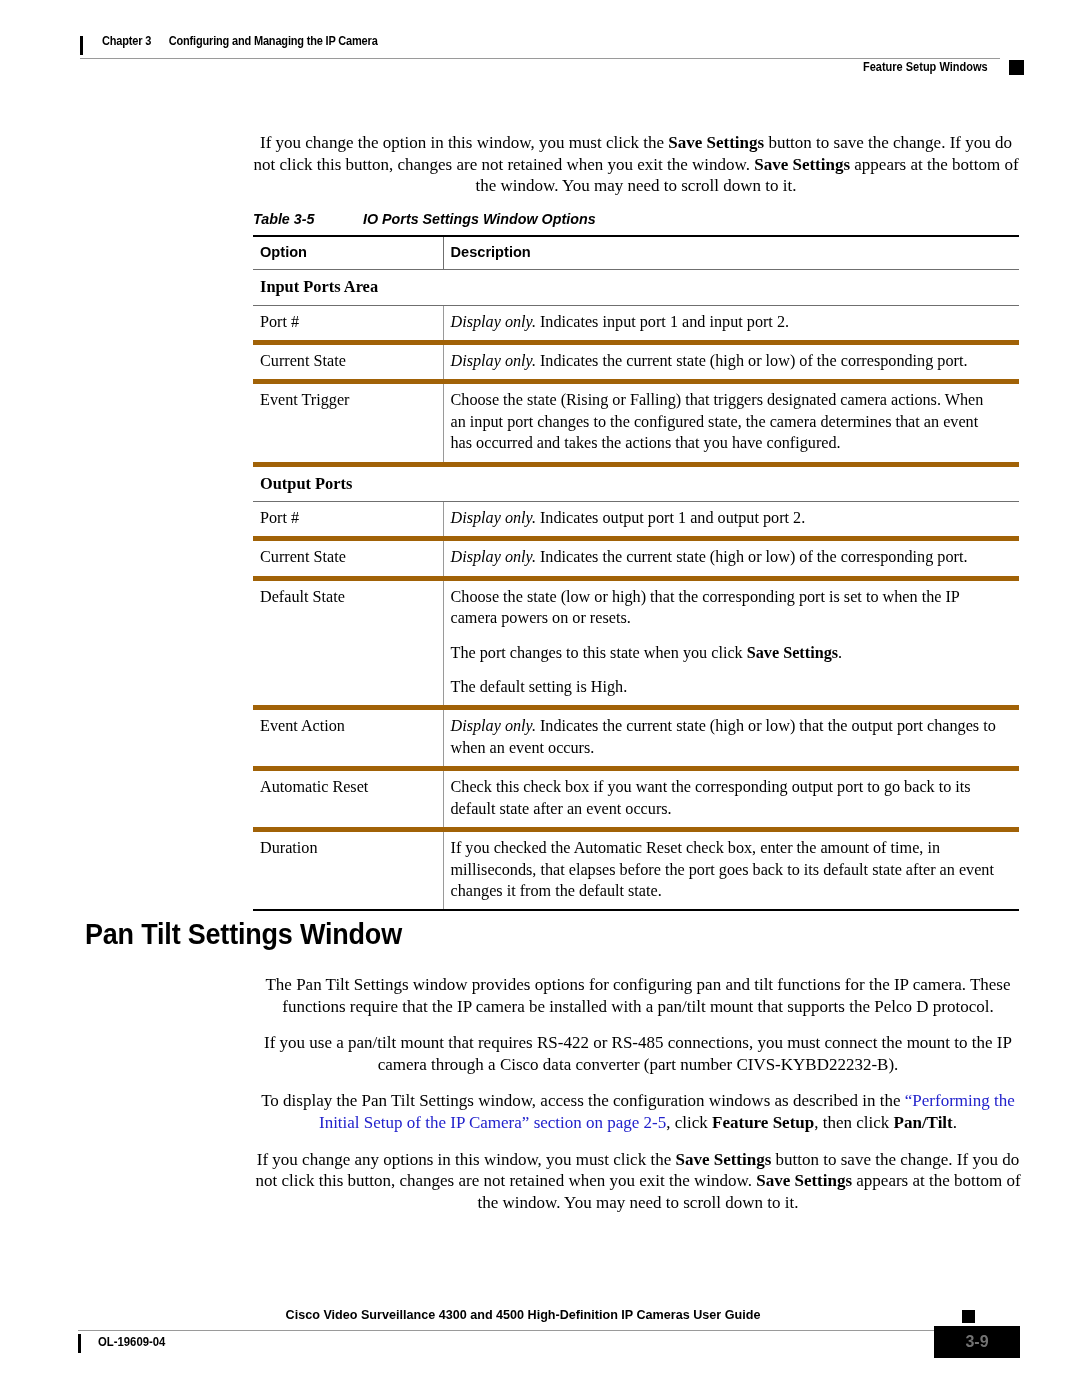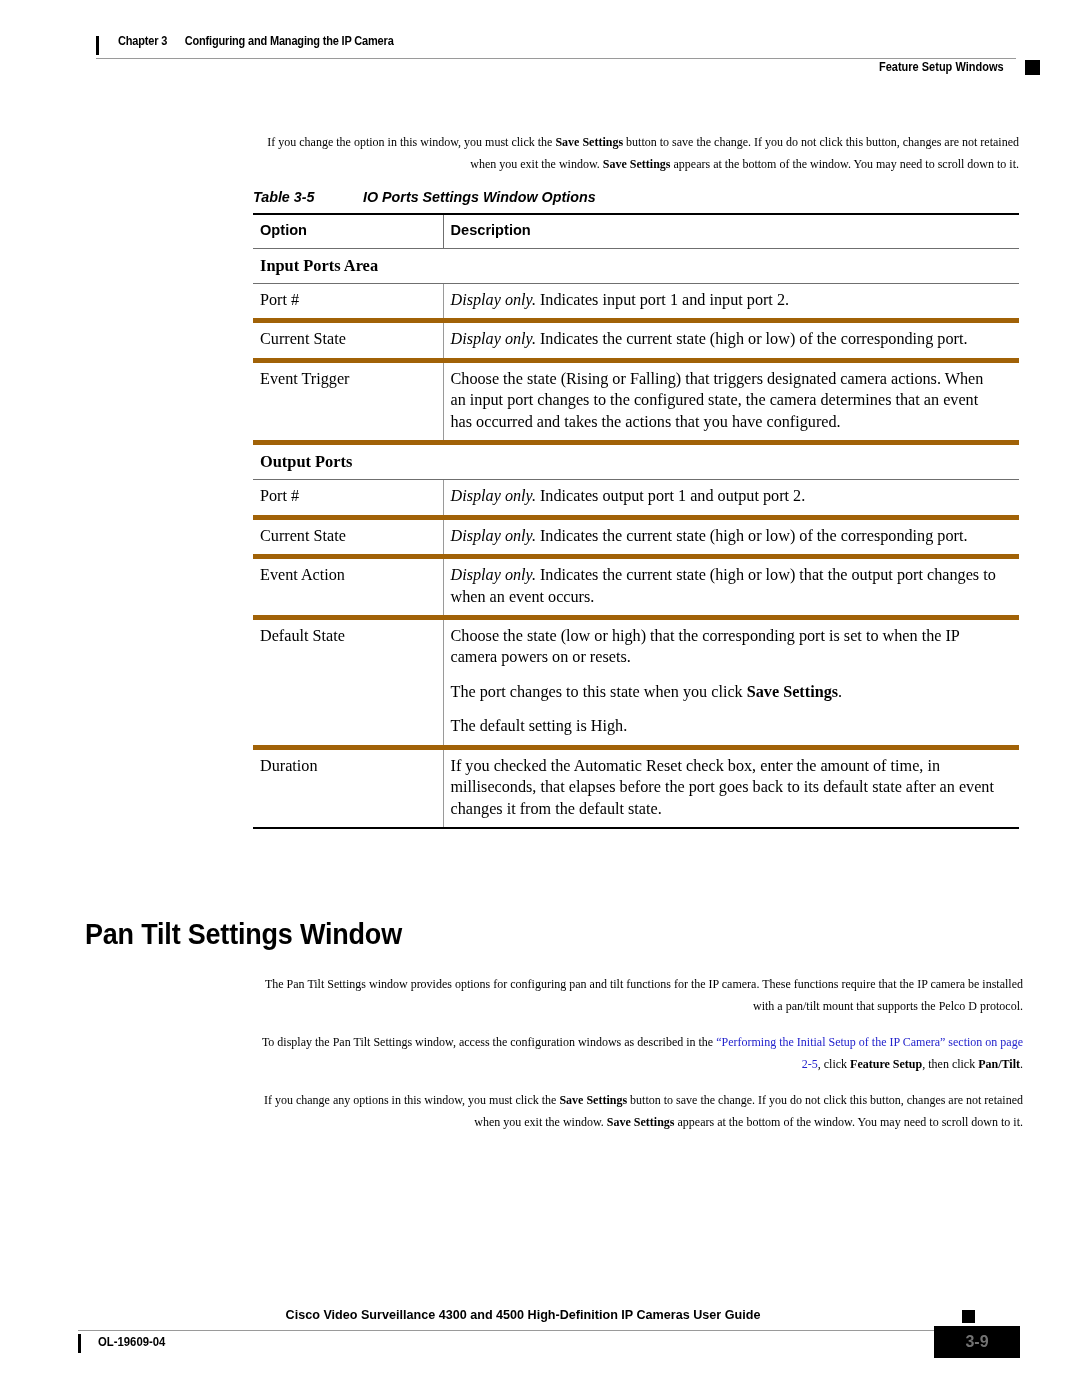--- a/index.html
+++ b/index.html
@@ -12,21 +12,21 @@
     height: 1397px;
     position: relative;
     font-family: "Liberation Serif", "DejaVu Serif", serif;
     color: #000000;
     overflow: hidden;
   }
 
   
   .page-header {
     position: absolute;
-    left: 96px;
+    left: 80px;
     top: 34px;
     width: 944px;
     height: 46px;
   }
   .hdr-tick {
     position: absolute;
     left: 0px;
     top: 2px;
     width: 3px;
     height: 19px;
@@ -75,23 +75,23 @@
 
   
   .content {
     position: absolute;
     left: 253px;
     top: 132px;
     width: 766px;
   }
   p.body-para {
     margin: 0 0 14px 0;
-    font-size: 12px;
+    font-size: 17px;
     line-height: 21.6px;
-    text-align: right;
+    text-align: center;
   }
   .b { font-weight: bold; }
   .i { font-style: italic; }
   .link {
     color: #2222cc;
   }
 
   
   .table-caption {
     margin: 11px 0 8px 0;
@@ -313,48 +313,55 @@
           <p><span class="i">Display only.</span><span> Indicates output port 1 and output port 2.</span></p>
         </td>
       </tr>
       <tr class="data-row">
         <td class="cell-opt">Current State</td>
         <td>
           <p><span class="i">Display only.</span><span> Indicates the current state (high or low) of the corresponding port.</span></p>
         </td>
       </tr>
       <tr class="data-row">
-        <td class="cell-opt">Event Action</td>
-        <td>
-          <p><span class="i">Display only.</span><span> Indicates the current state (high or low) that the output port changes to when an event occurs.</span></p>
-        </td>
-      </tr>
-      <tr class="data-row">
         <td class="cell-opt">Default State</td>
         <td>
           <p>Choose the state (low or high) that the corresponding port is set to when the IP camera powers on or resets.</p>
           <p><span>The port changes to this state when you click </span><span class="b">Save Settings</span><span>.</span></p>
           <p>The default setting is High.</p>
         </td>
       </tr>
+      <tr class="data-row">
+        <td class="cell-opt">Event Action</td>
+        <td>
+          <p><span class="i">Display only.</span><span> Indicates the current state (high or low) that the output port changes to when an event occurs.</span></p>
+        </td>
+      </tr>
+      <tr class="data-row">
+        <td class="cell-opt">Automatic Reset</td>
+        <td>
+          <p>Check this check box if you want the corresponding output port to go back to its default state after an event occurs.</p>
+        </td>
+      </tr>
       <tr class="data-row last-row">
         <td class="cell-opt">Duration</td>
         <td>
           <p>If you checked the Automatic Reset check box, enter the amount of time, in milliseconds, that elapses before the port goes back to its default state after an event changes it from the default state.</p>
         </td>
       </tr>
     </tbody>
   </table>
 </div>
 
 <h1 class="sec-heading">Pan Tilt Settings Window</h1>
 
 <div class="content-lower">
   <p class="body-para">The Pan Tilt Settings window provides options for configuring pan and tilt functions for the IP camera. These functions require that the IP camera be installed with a pan/tilt mount that supports the Pelco D protocol.</p>
 
+  <p class="body-para">If you use a pan/tilt mount that requires RS-422 or RS-485 connections, you must connect the mount to the IP camera through a Cisco data converter (part number CIVS-KYBD22232-B).</p>
 
   <p class="body-para"><span>To display the Pan Tilt Settings window, access the configuration windows as described in the </span><span class="link">“Performing the Initial Setup of the IP Camera” section on page 2-5</span><span>, click </span><span class="b">Feature Setup</span><span>, then click </span><span class="b">Pan/Tilt</span><span>.</span></p>
 
   <p class="body-para"><span>If you change any options in this window, you must click the </span><span class="b">Save Settings</span><span> button to save the change. If you do not click this button, changes are not retained when you exit the window. </span><span class="b">Save Settings</span><span> appears at the bottom of the window. You may need to scroll down to it.</span></p>
 
 </div>
 
 <div class="page-footer">
   <div class="ftr-title">Cisco Video Surveillance 4300 and 4500 High-Definition IP Cameras User Guide</div>
   <div class="ftr-square"></div>

